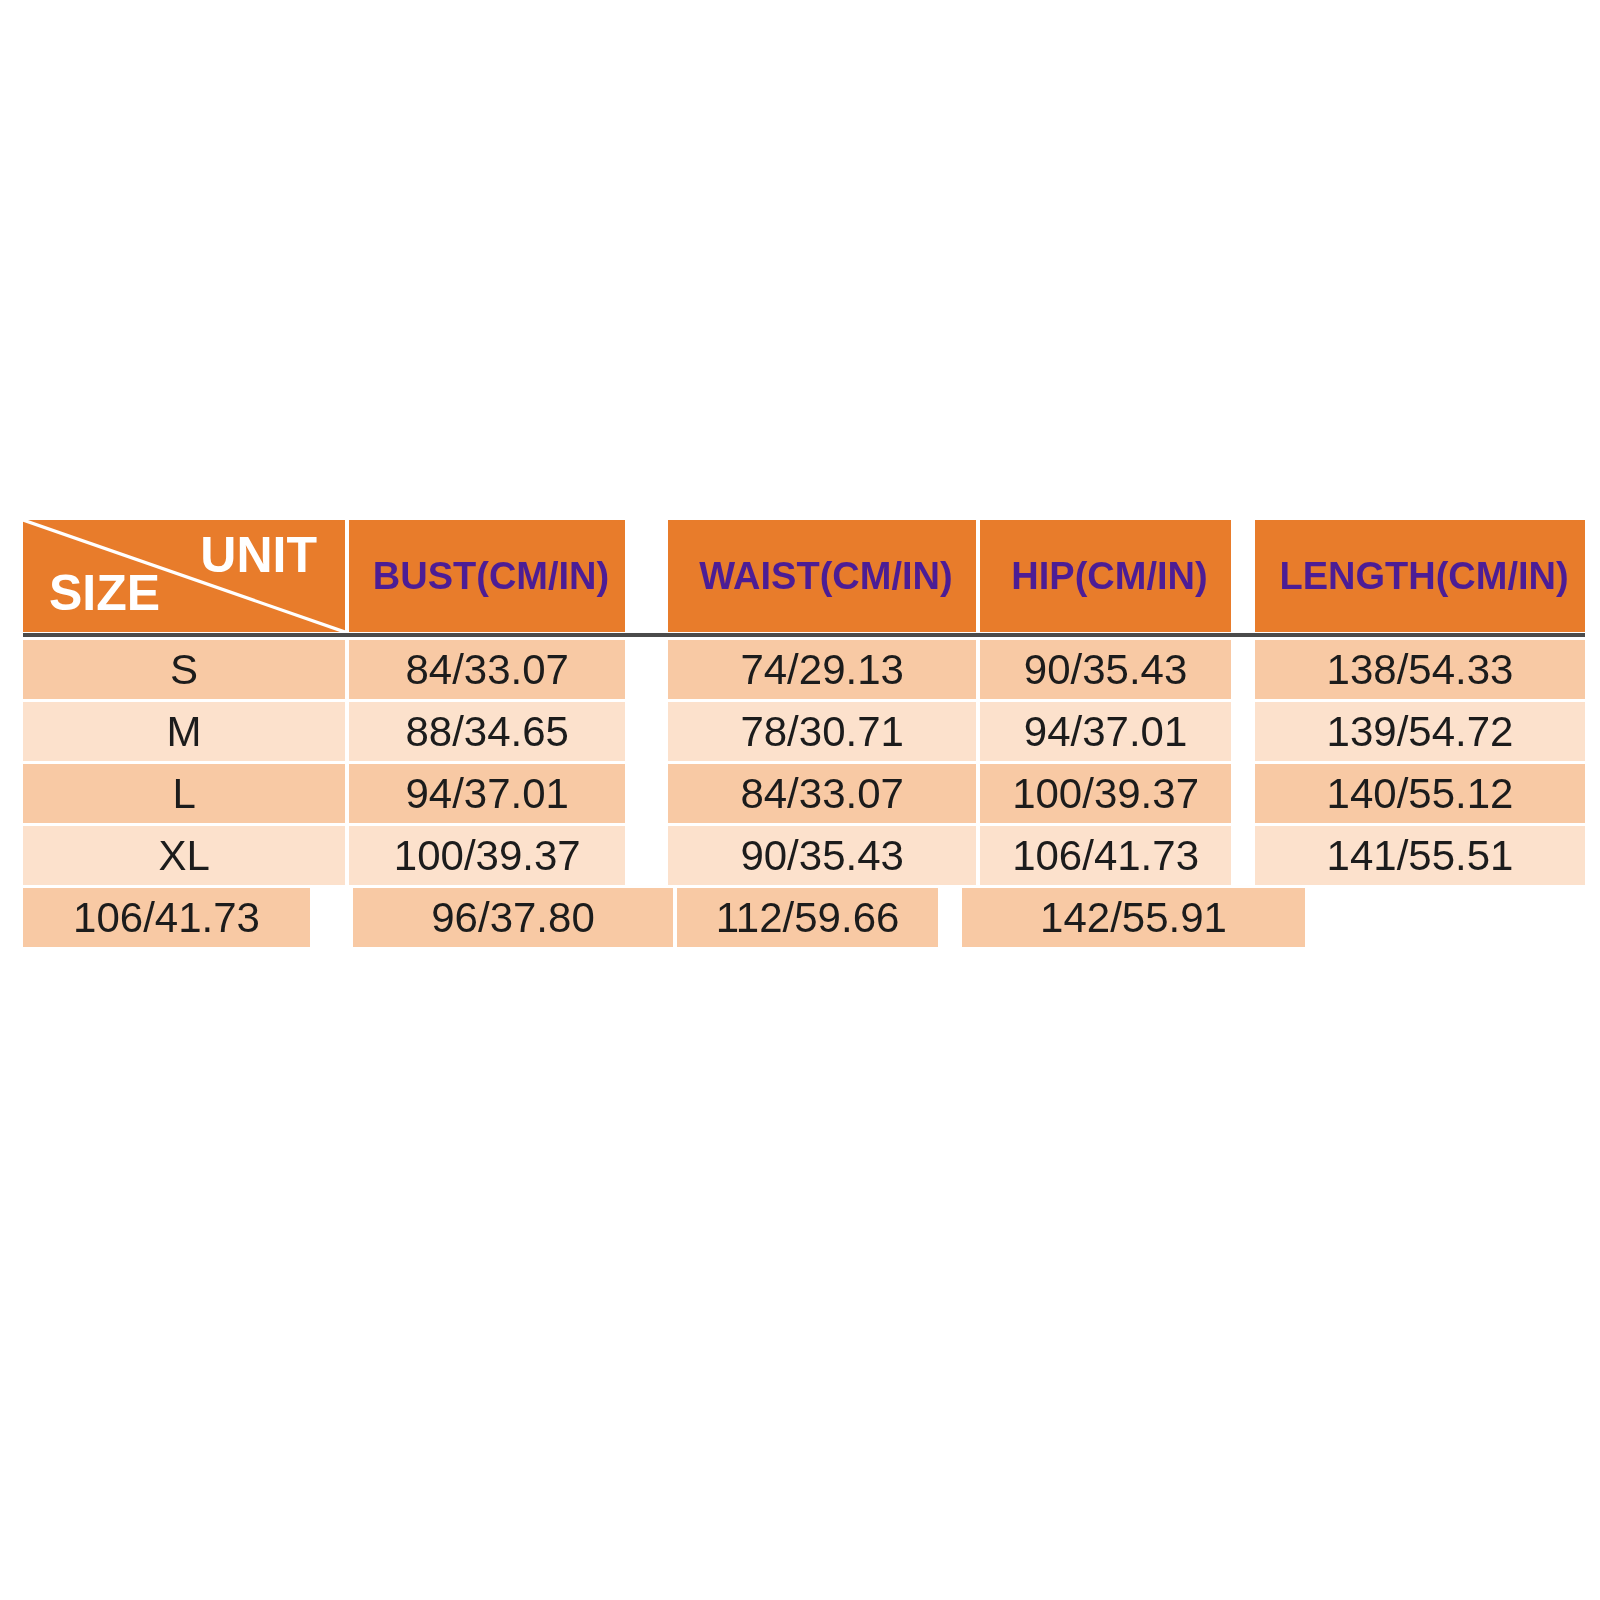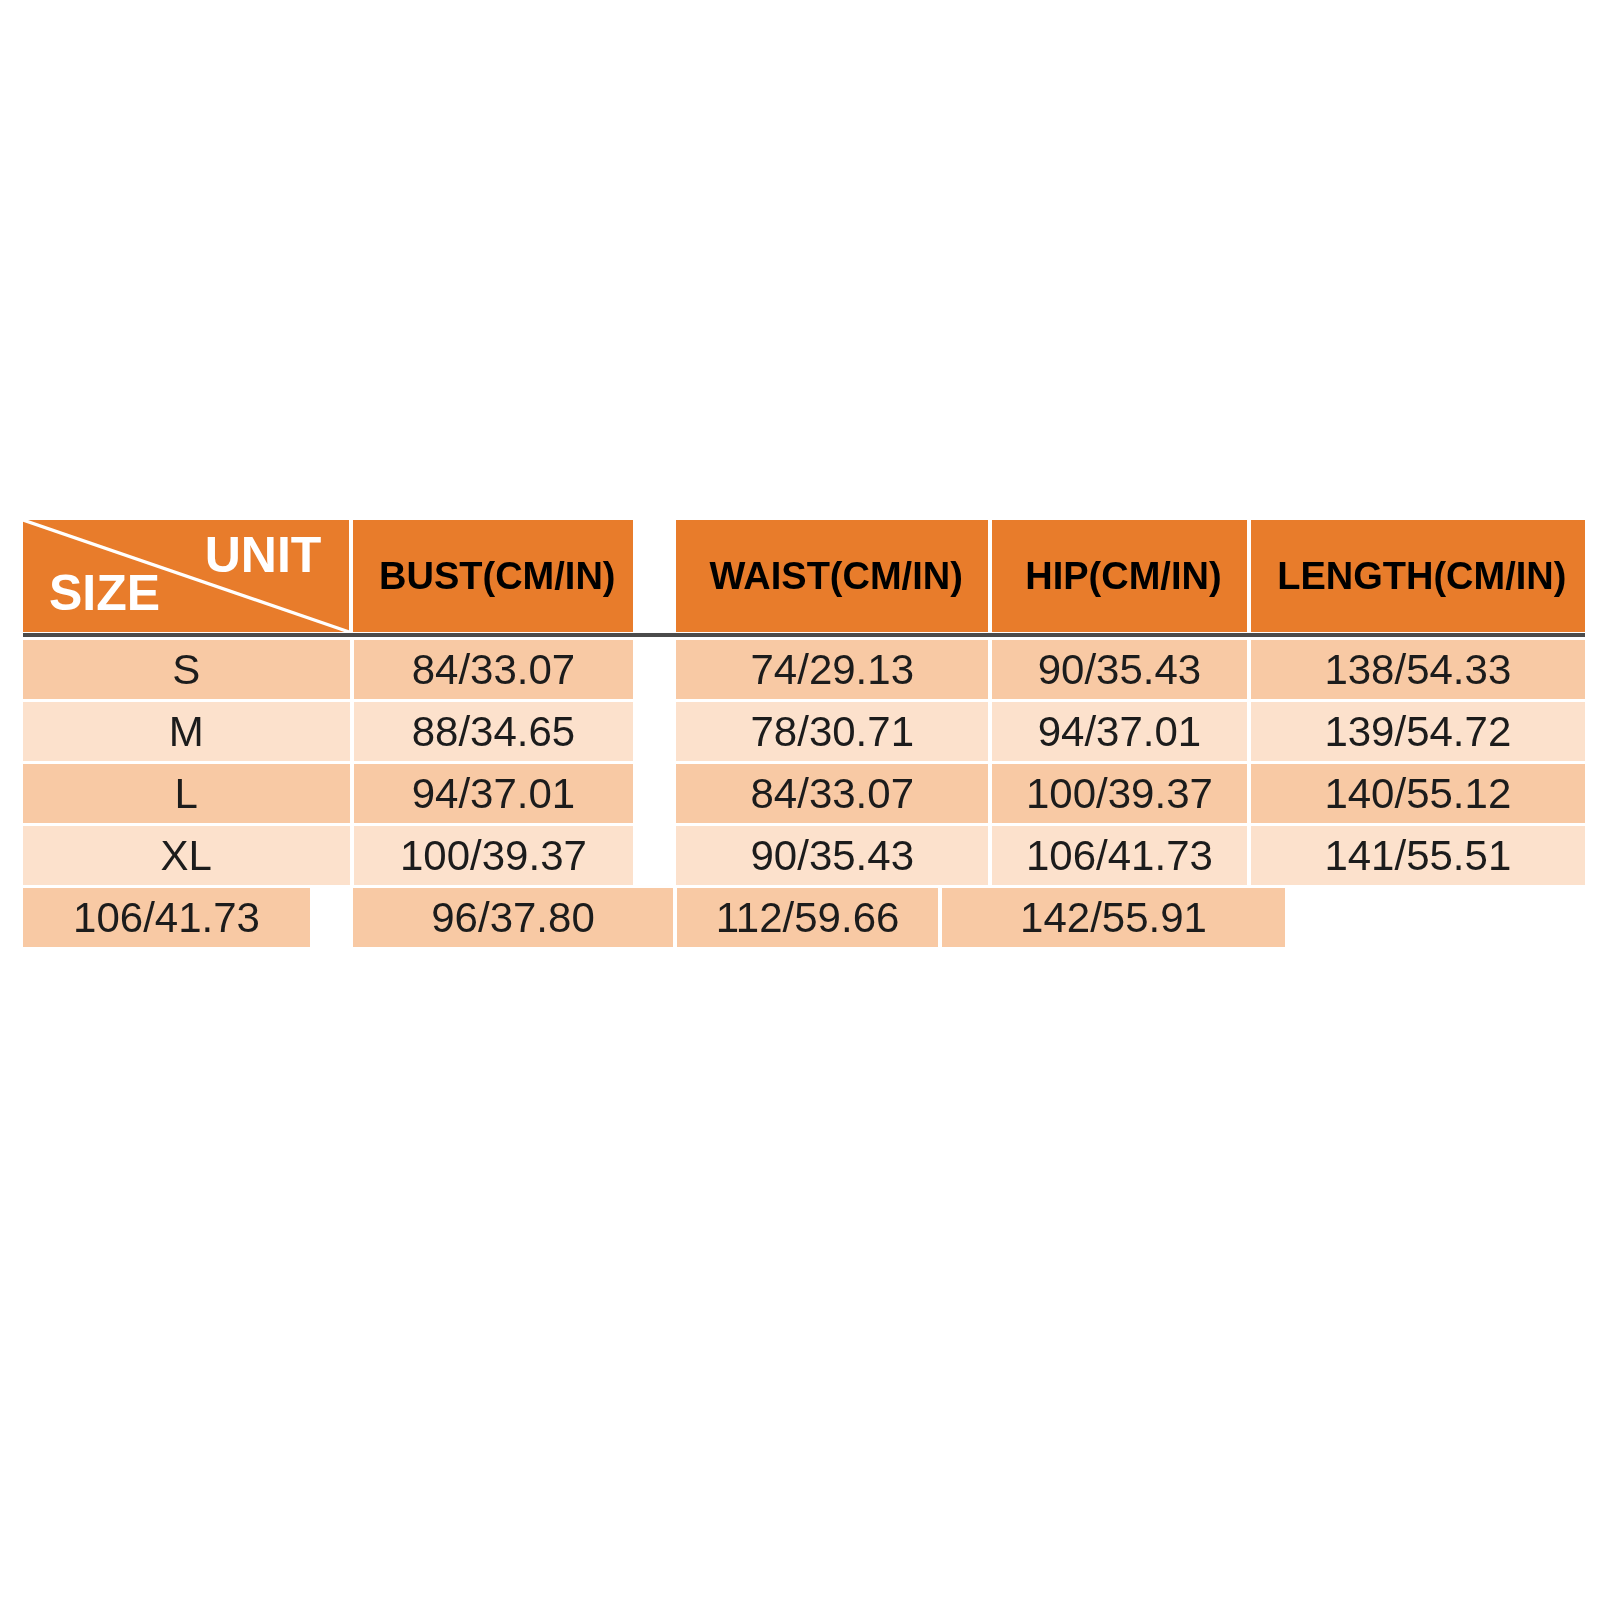--- a/index.html
+++ b/index.html
@@ -30,27 +30,27 @@
     display: flex;
     align-items: center;
     justify-content: center;
     overflow: hidden;
   }
   
   .c1 { width: 335px; }
   .c2 { width: 287px; }
   .c3 { width: 320px; margin-left: 39px; }
   .c4 { width: 261px; }
-  .c5 { width: 343px; }
+  .c5 { width: 343px; margin-left: 20px; }
 
   
   .hrow { height: 112px; }
   .hcell {
     background: #e87c2b;
-    color: #000000;
+    color: #4c1d95;
     font-weight: bold;
     font-size: 38px;
     letter-spacing: 0px;
     white-space: nowrap;
     padding-left: 8px;
   }
   .corner {
     position: relative;
     background: #e87c2b;
   }

